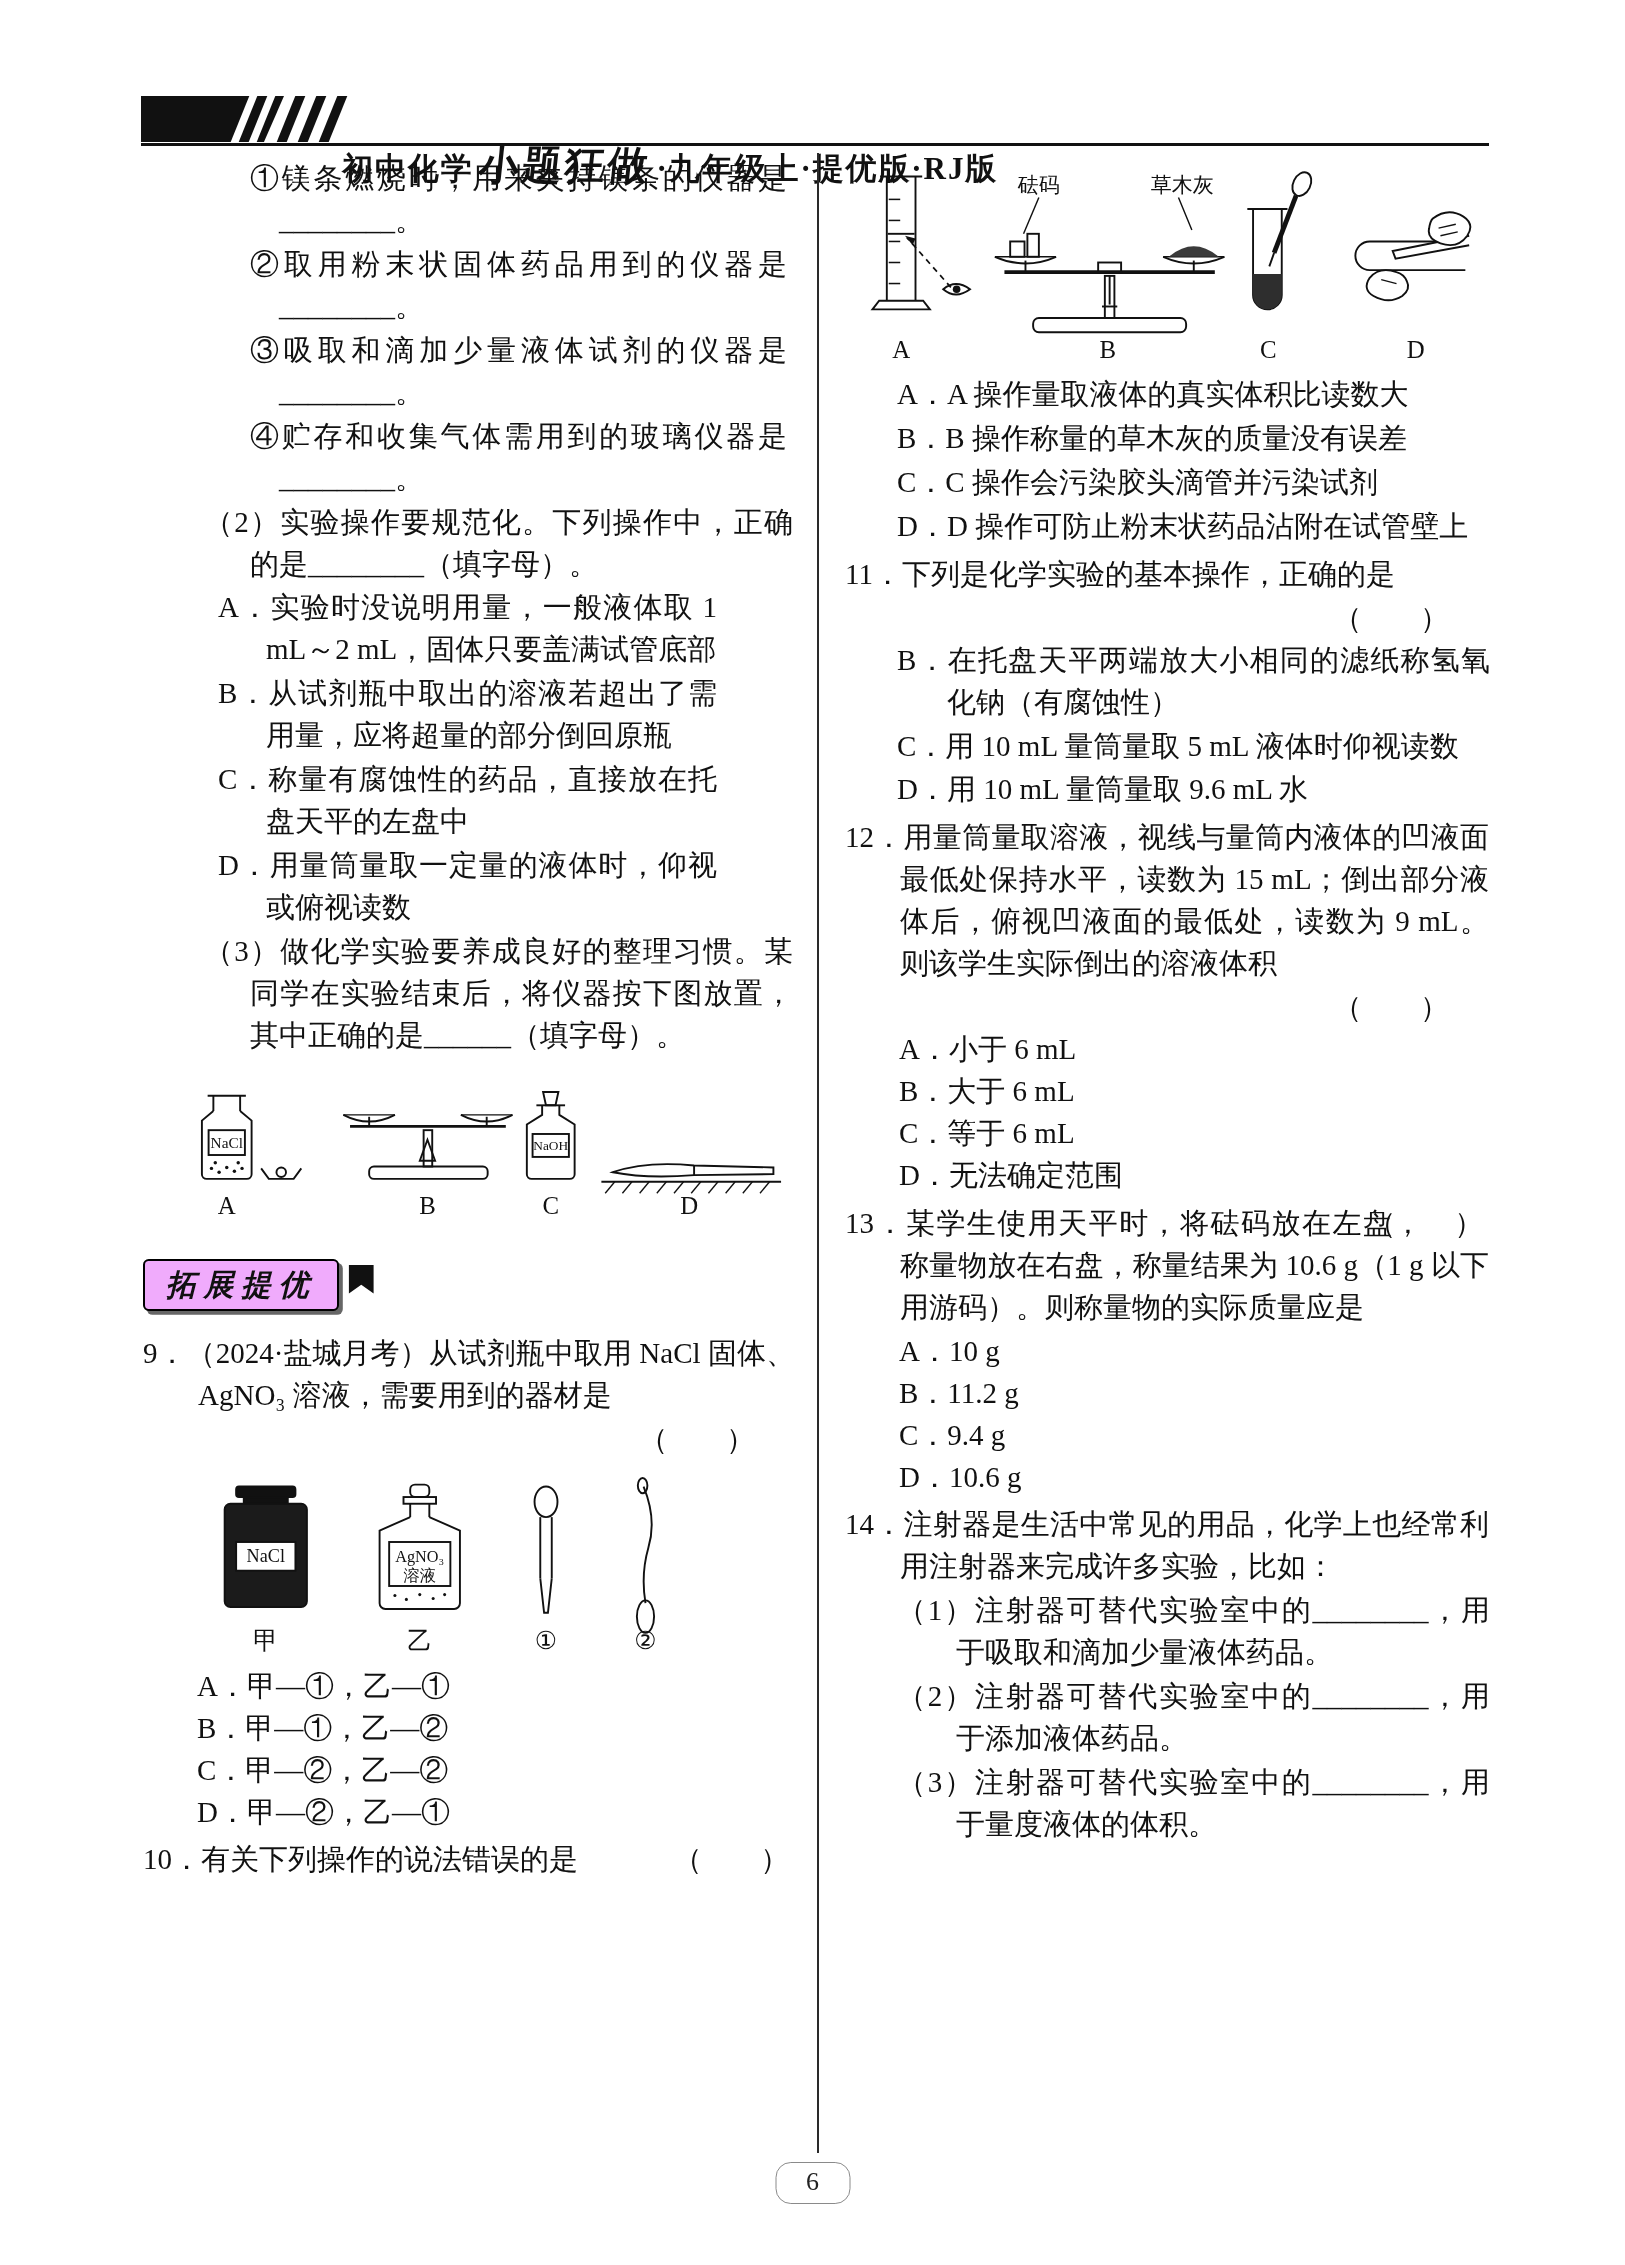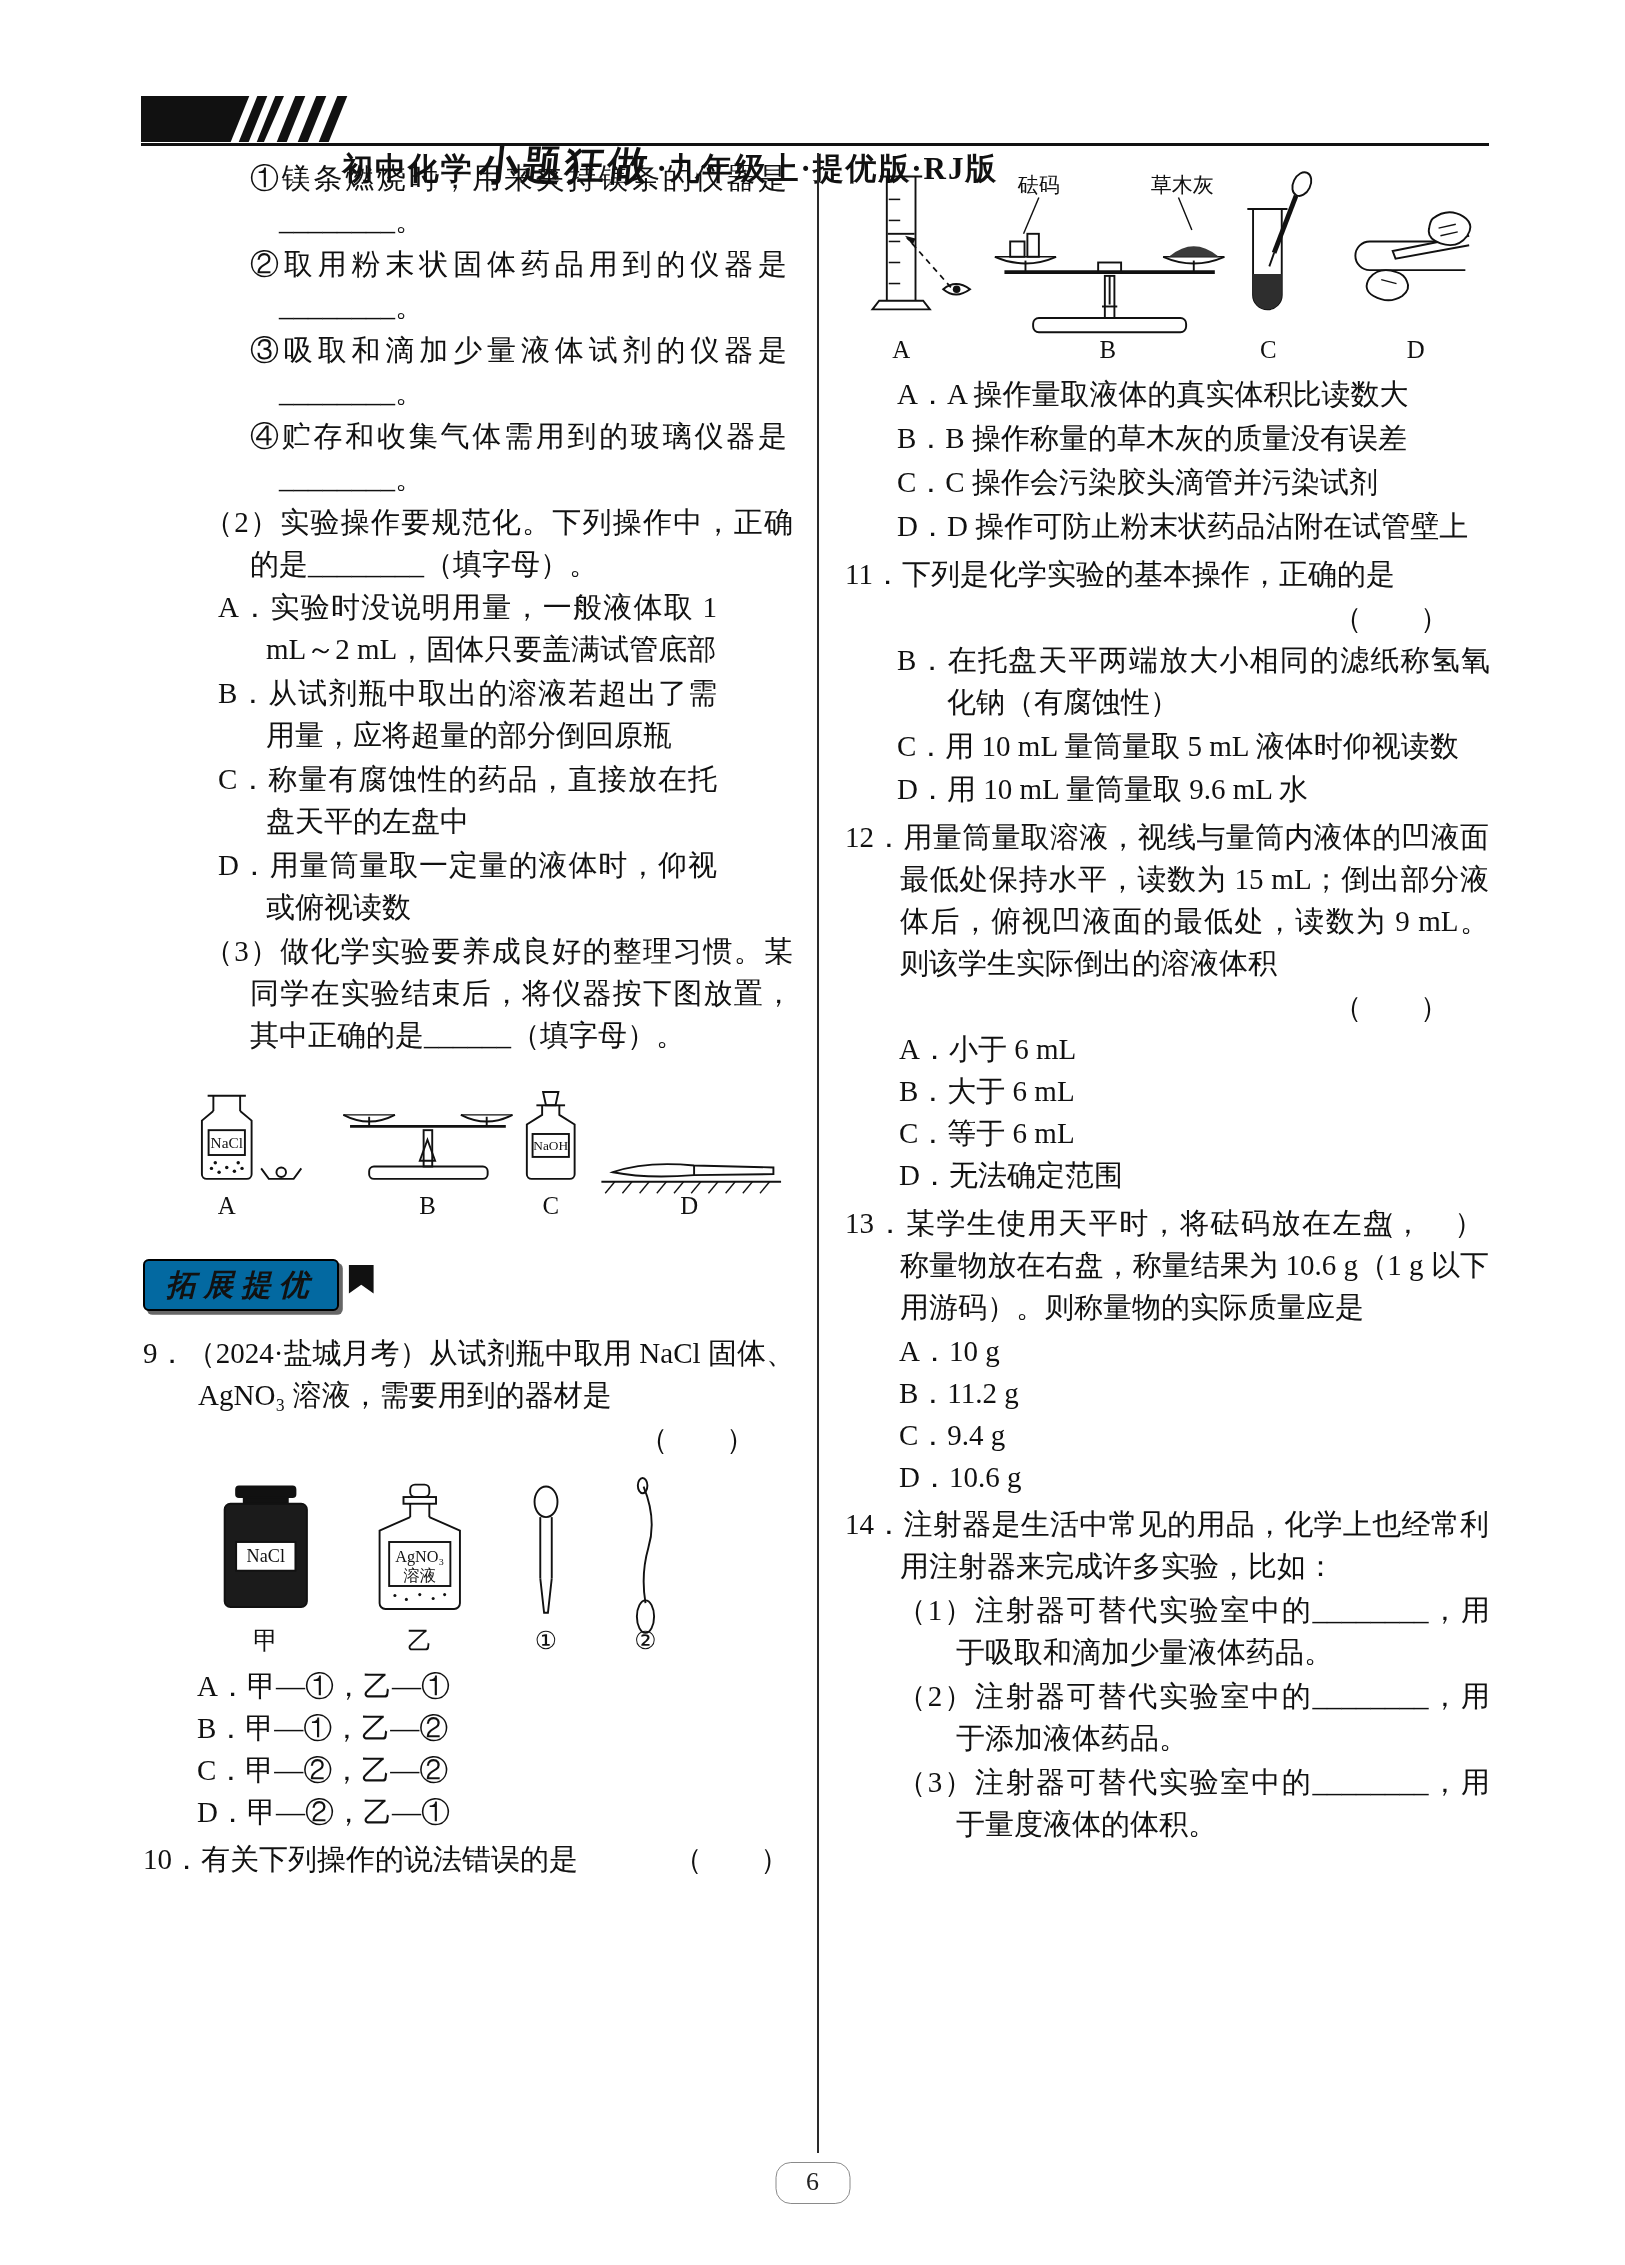--- a/index.html
+++ b/index.html
@@ -61,21 +61,21 @@
   .fig { display:block; margin:13.4px auto 9.6px; }
   .fig text { font-family:"Liberation Serif","DejaVu Serif",serif; }
 
   
   .section-box {
     position:relative; display:inline-block;
     margin:29px 0 15.3px; padding:2.9px 21px;
     border:2.9px solid #000; border-radius:5.7px;
     box-shadow:3.8px 3.8px 0 #666;
     font-weight:bold; font-style:italic; font-size:30px; letter-spacing:7.6px;
-    background:#0369a1;
+    background:#f0abfc;
   }
   .section-flag { position:absolute; right:-40px; top:1.9px; }
 
   
   .pagenum {
     position:absolute; top:2162px; left:50%; transform:translateX(-50%);
     width:75px; height:42px; line-height:38px; text-align:center;
     border:1.9px solid #8a8a8a; border-radius:15.3px;
     font-size:26px; color:#222; background:#fff;
   }

